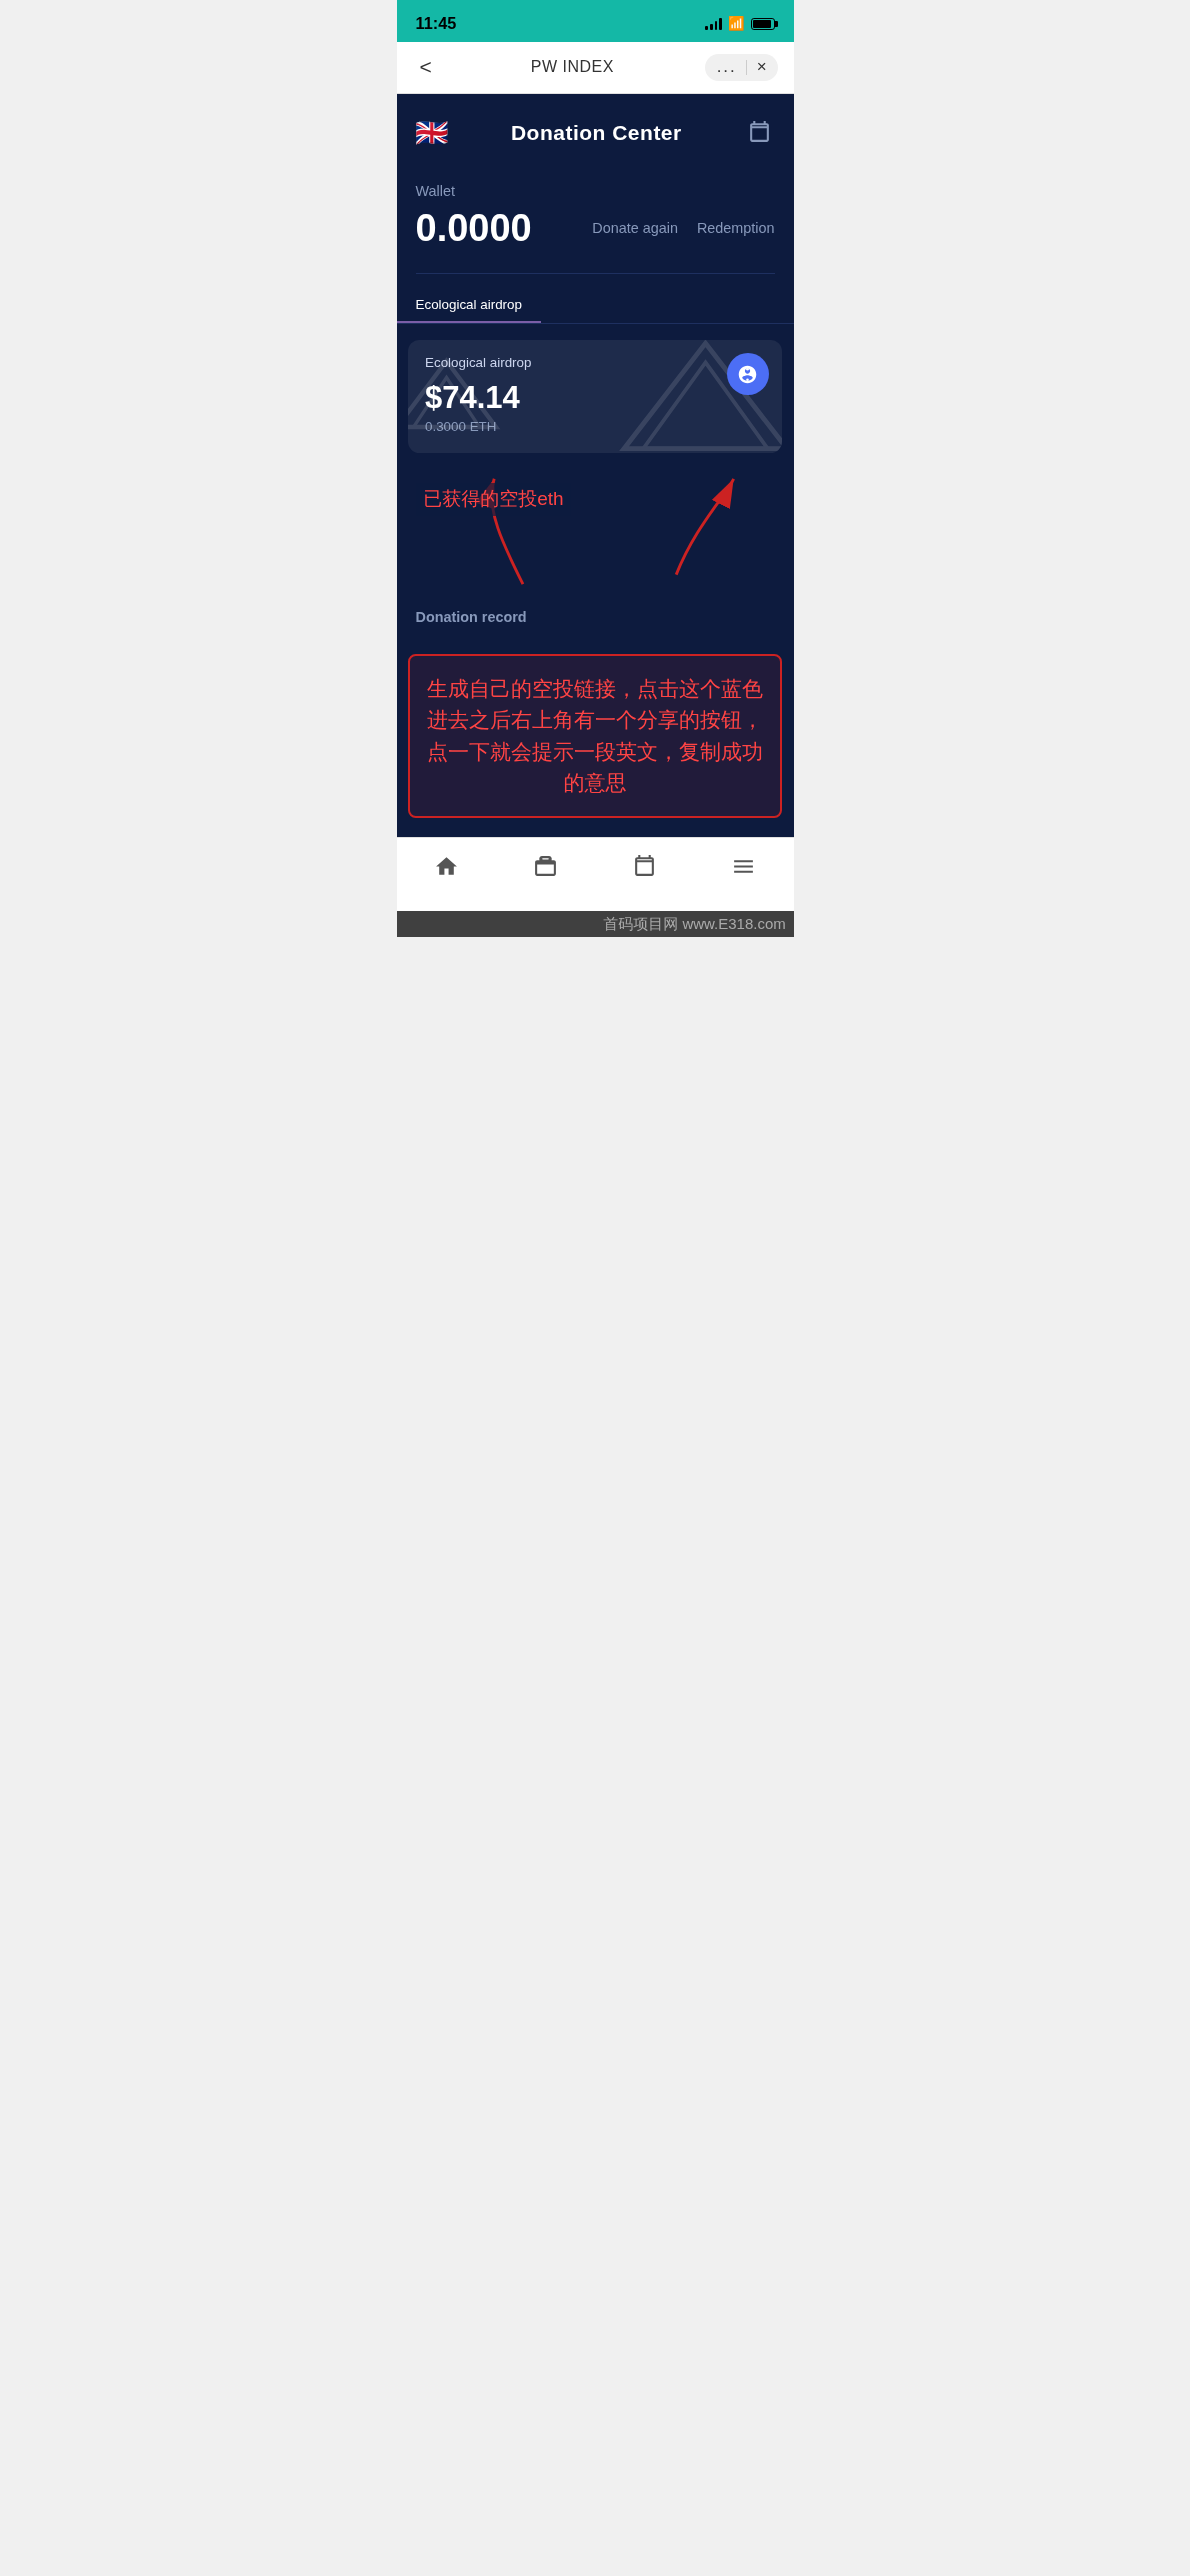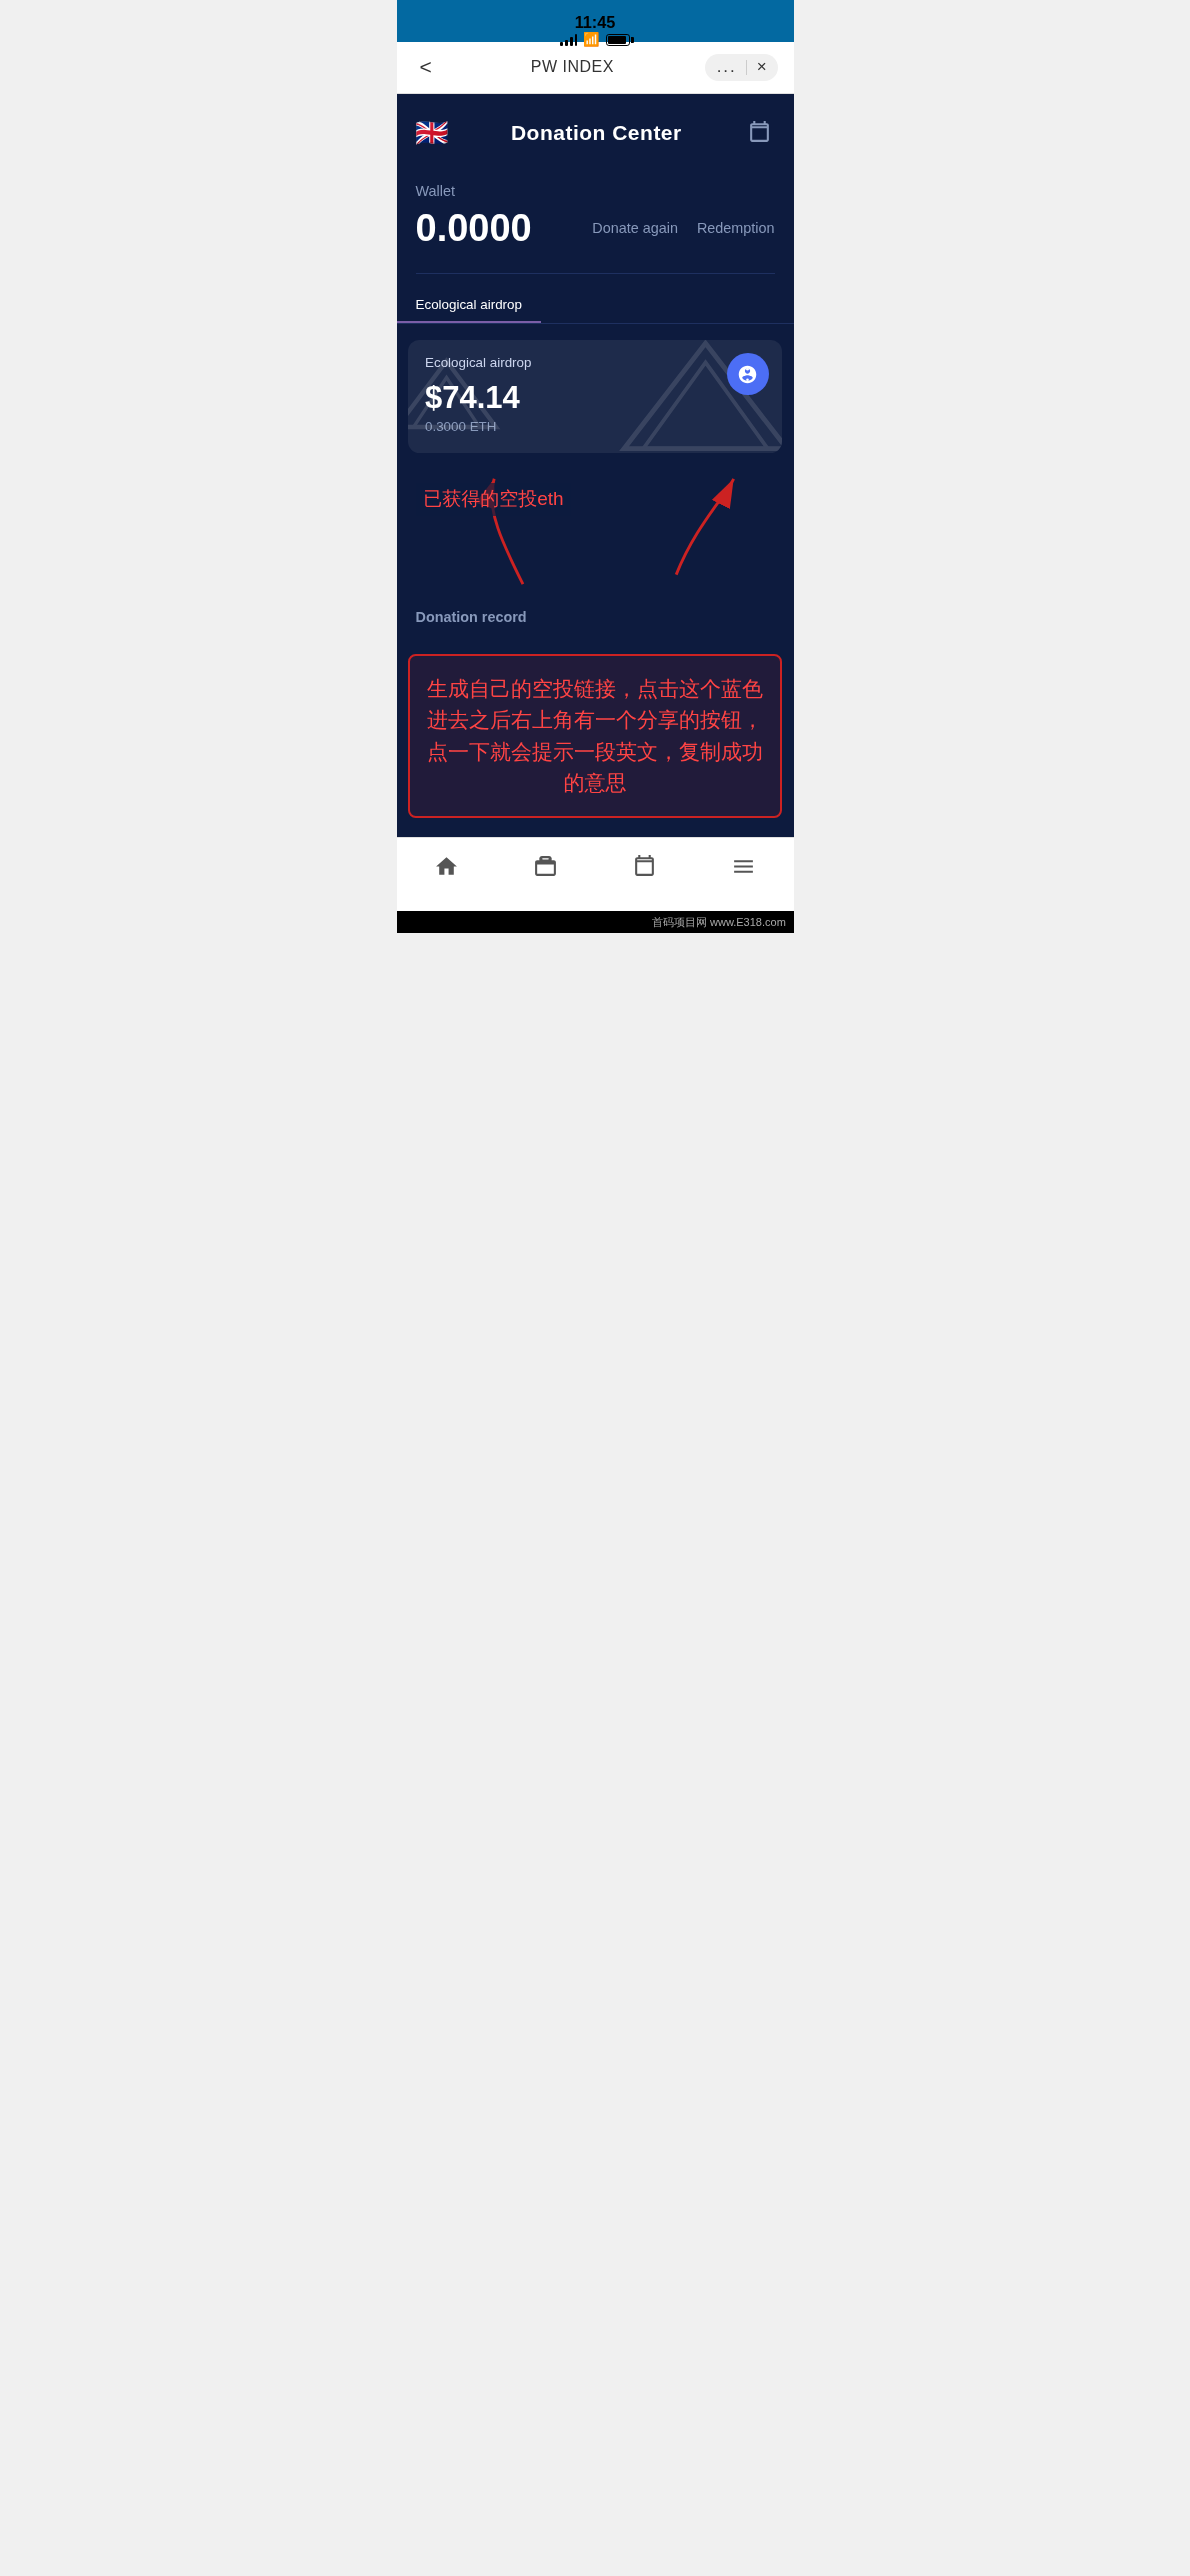--- a/index.html
+++ b/index.html
@@ -9,27 +9,26 @@
       font-family: -apple-system, BlinkMacSystemFont, 'Helvetica Neue', Arial, sans-serif;
       background: #f0f0f0;
       width: 397px;
       margin: 0 auto;
       min-height: 859px;
       overflow-x: hidden;
     }
 
     
     .status-bar {
-      background: #0369a1;
+      background: #14b8a6;
       display: flex;
       justify-content: space-between;
       align-items: center;
       padding: 13.4px 19px 7.7px;
       height: 42px;
-      flex-direction: column;
     }
     .status-time {
       font-weight: 700;
       font-size: 16.3px;
       color: #000;
     }
     .status-icons {
       display: flex;
       align-items: center;
       gap: 5.8px;
@@ -340,23 +339,23 @@
     .bottom-nav-icon {
       width: 27px;
       height: 27px;
       display: flex;
       align-items: center;
       justify-content: center;
     }
 
     
     .site-label {
-      background: #000000;
+      background: #404040;
       color: #aaa;
-      font-size: 11px;
+      font-size: 15px;
       text-align: right;
       padding: 3.8px 7.7px;
     }
   </style>
 </head>
 <body>
 
 <div class="status-bar">
   <span class="status-time">11:45</span>
   <div class="status-icons">

